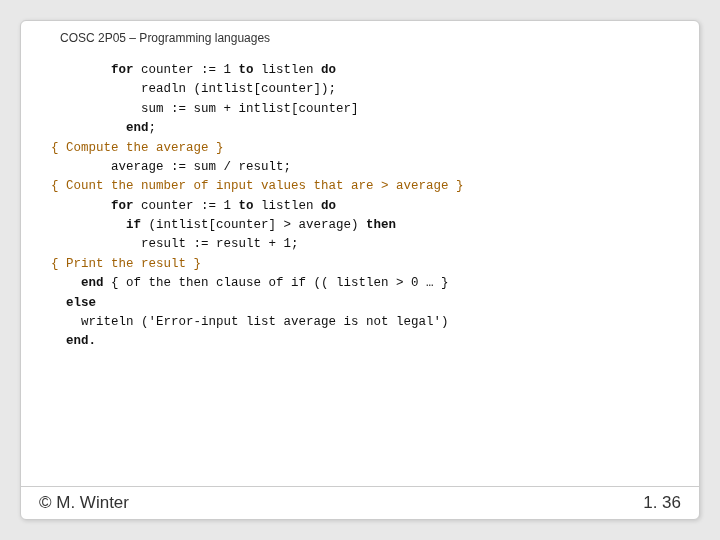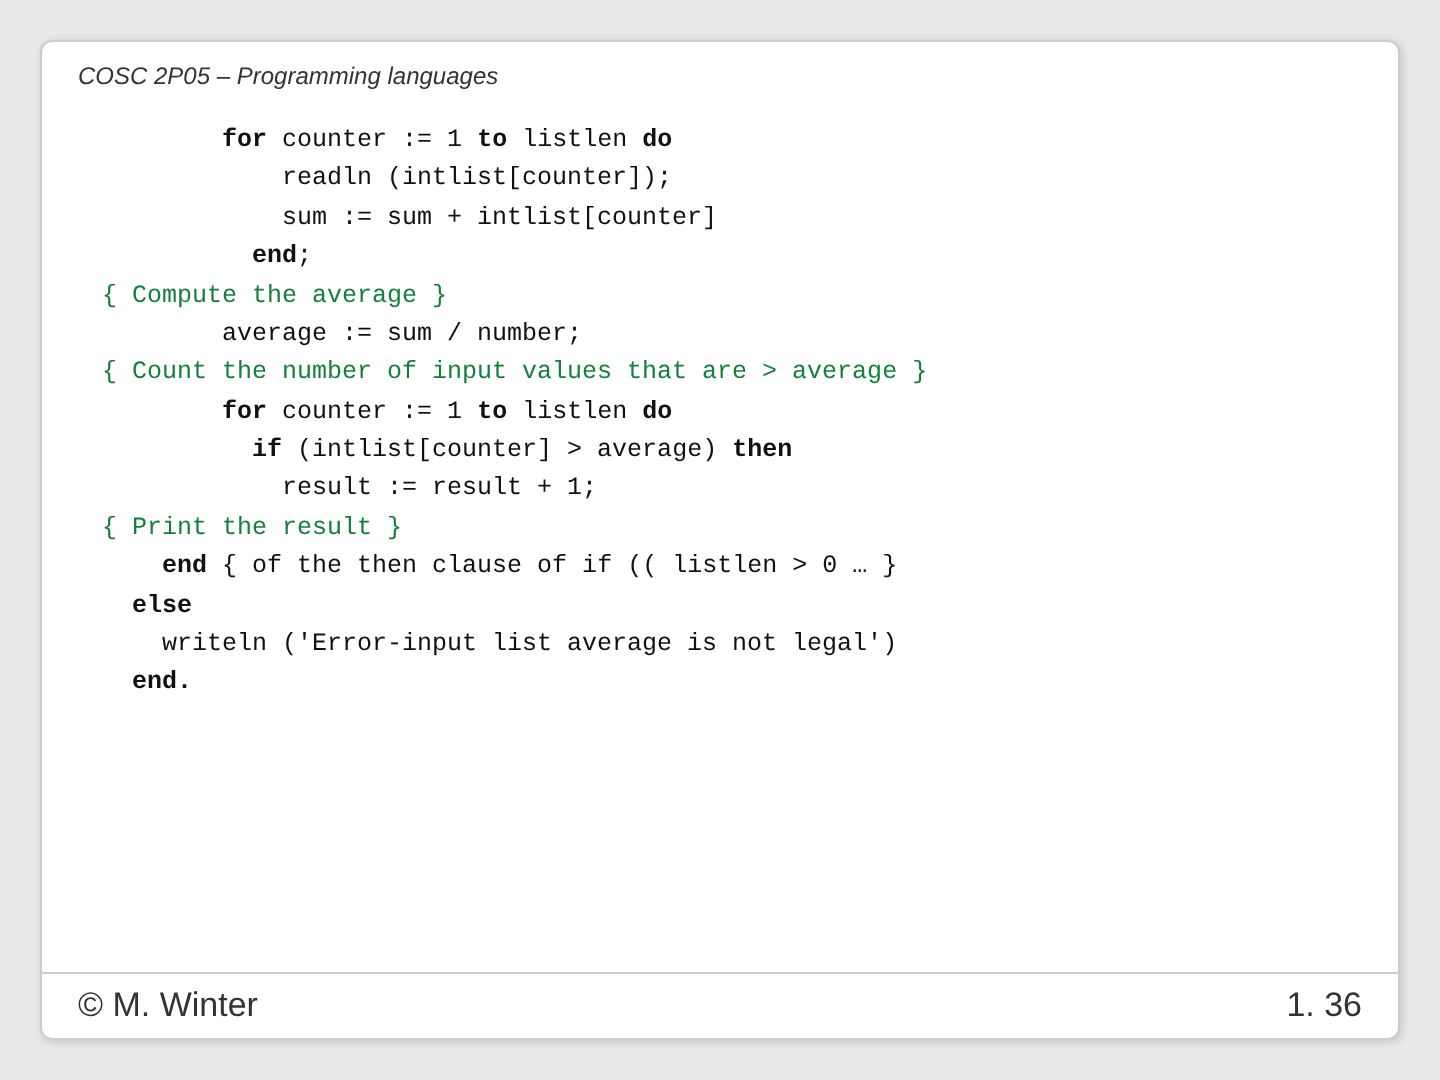--- a/index.html
+++ b/index.html
@@ -30,22 +30,22 @@
       flex-direction: column;
       position: relative;
       padding: 0;
       box-shadow: 1px 1px 4px rgba(0,0,0,0.15);
     }
 
     .slide-header {
       padding: 10px 23px 6px 18px;
       font-size: 12px;
       color: #333333;
-      font-style: italic;
       border-bottom: none;
+      margin-left: 21px;
     }
 
     .slide-content {
       flex: 1;
       padding: 10px 30px 10px 30px;
       font-family: 'Courier New', Courier, monospace;
       font-size: 12.5px;
       color: #111111;
       line-height: 1.55;
       overflow: hidden;
@@ -63,21 +63,21 @@
     .code-line {
       white-space: pre;
       display: block;
     }
 
     .bold {
       font-weight: bold;
     }
 
     .comment {
-      color: #15803d;
+      color: #a16207;
       font-style: normal;
     }
   </style>
 </head>
 <body>
 
 <div class="slide-container">
   <div class="slide-header">
     <span>COSC 2P05 – Programming languages</span>
   </div>
@@ -88,21 +88,21 @@
 
 
     <span class="code-line">            readln (intlist[counter]);</span>
 
     <span class="code-line">            sum := sum + intlist[counter]</span>
 
     <span class="code-line">          <span class="bold">end</span>;</span>
 
     <span class="code-line comment">{ Compute the average }</span>
 
-    <span class="code-line">        average := sum / number;</span>
+    <span class="code-line">        average := sum / result;</span>
 
     <span class="code-line comment">{ Count the number of input values that are &gt; average }</span>
 
     <span class="code-line">        <span class="bold">for</span> counter := 1 <span class="bold">to</span> listlen <span class="bold">do</span></span>
 
     <span class="code-line">          <span class="bold">if</span> (intlist[counter] &gt; average) <span class="bold">then</span></span>
 
     <span class="code-line">            result := result + 1;</span>
 
     <span class="code-line comment">{ Print the result }</span>

